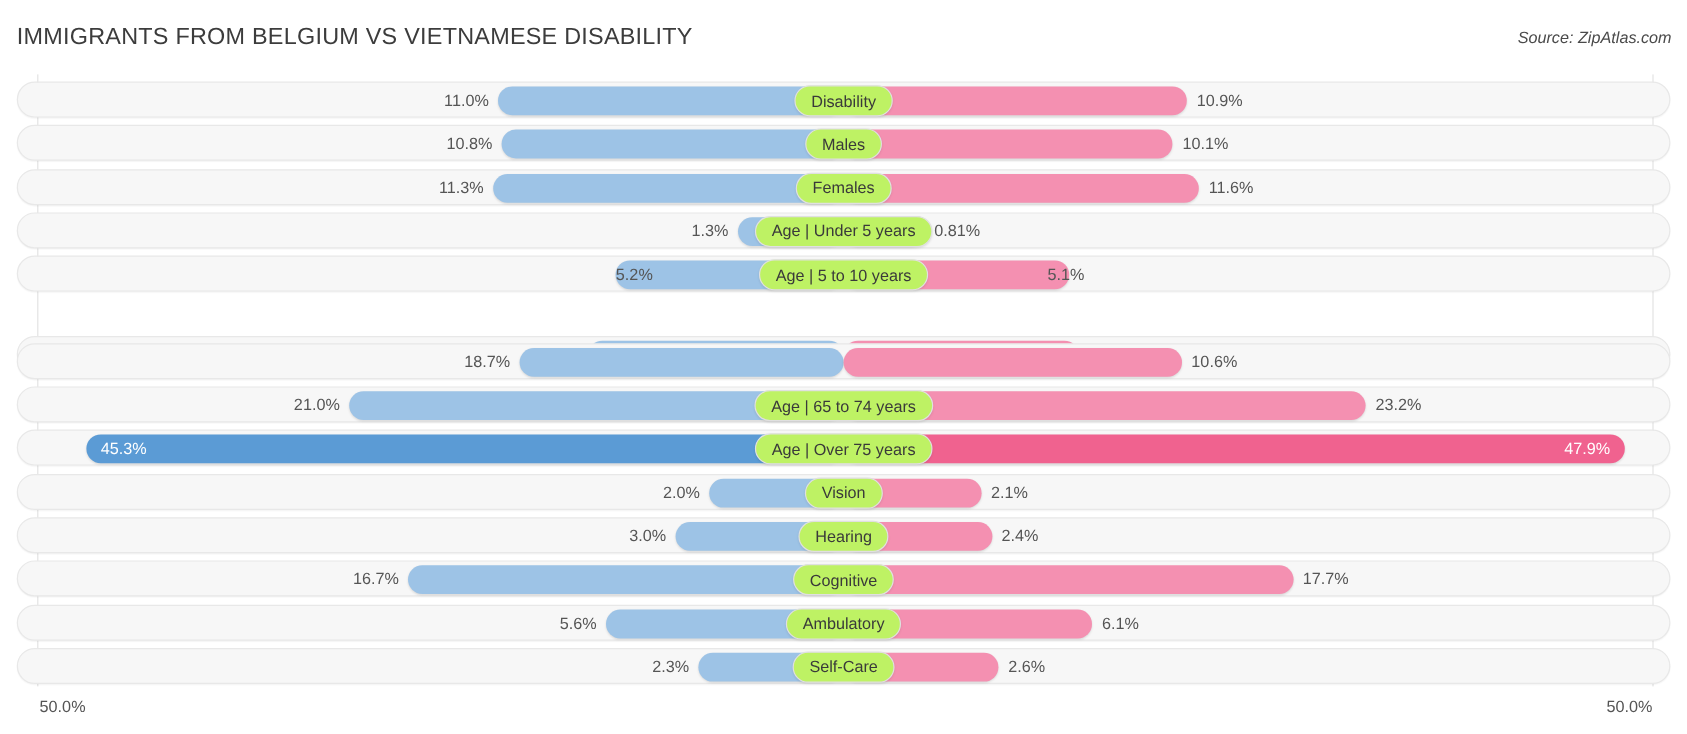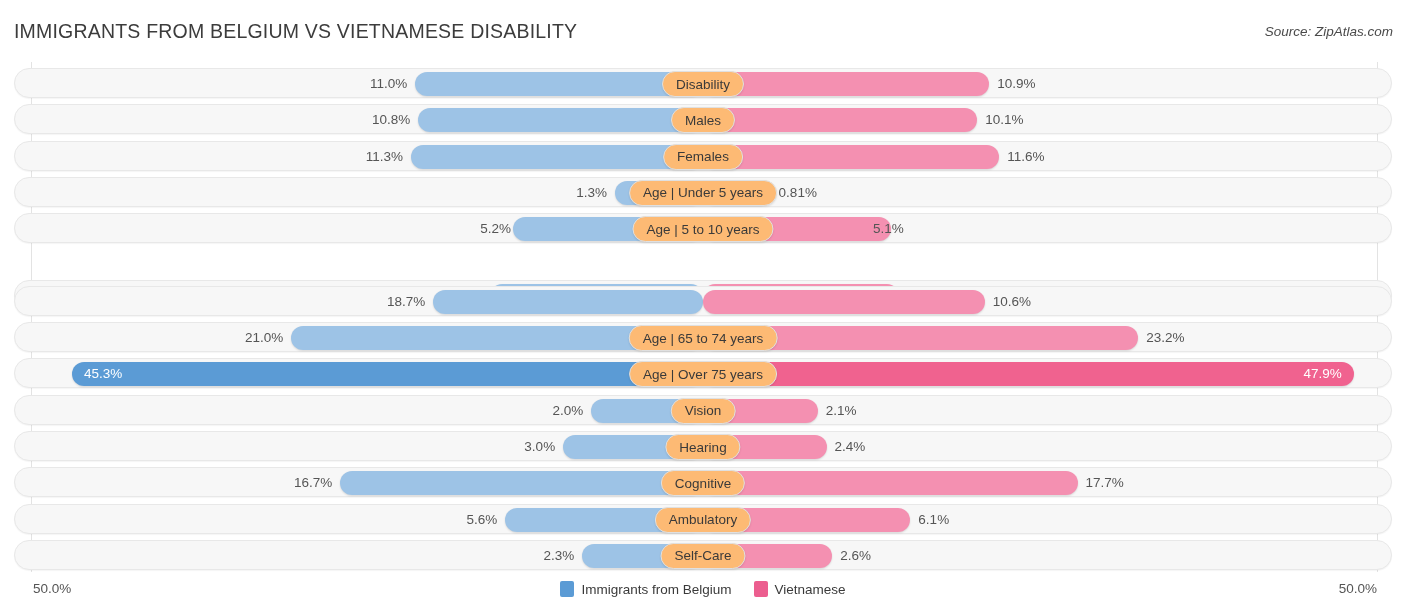--- a/index.html
+++ b/index.html
@@ -60,21 +60,21 @@
     position:absolute;top:6px;
     font-size:13.5px;color:#555555;white-space:nowrap;line-height:18px;
   }
   .val-left{text-align:right;}
   .val-right{text-align:left;}
   .row.hi .val{color:#ffffff;}
 
   .cat{
     position:absolute;top:2px;height:26px;
     transform:translateX(-50%);
-    background:#fdba74;
+    background:#bef264;
     border:1px solid #e0e0e0;
     border-radius:13px;
     box-shadow:0 1px 2px rgba(0,0,0,0.10);
     display:flex;align-items:center;justify-content:center;
     padding:0 13px;
     font-size:13.5px;color:#3a3a3a;white-space:nowrap;
     box-sizing:border-box;
   }
   
   #footer{position:absolute;left:0;top:572px;width:1406px;height:40px;}
@@ -136,21 +136,21 @@
           <div class="bar bar-right" style="left: 688px; width: 67.6245px;"></div>
           <div class="val val-left" style="right: 783.929px;">1.3%</div>
           <div class="val val-right" style="left: 763.624px;">0.81%</div>
           <div class="cat" style="left: 688px;">Age | Under 5 years</div>
         </div>
       </div>
       <div class="row" style="top: 151.2px;">
         <div class="row-inner">
           <div class="bar bar-left" style="left: 498.209px; width: 189.791px;"></div>
           <div class="bar bar-right" style="left: 688px; width: 187.757px;"></div>
-          <div class="val val-left" style="right: 880px;">5.2%</div>
+          <div class="val val-left" style="right: 847px;">5.2%</div>
           <div class="val val-right" style="left: 858px;">5.1%</div>
           <div class="cat" style="left: 688px;">Age | 5 to 10 years</div>
         </div>
       </div>
       <div class="row" style="top: 187.5px; margin-top: 30px;">
         <div class="row-inner">
           <div class="bar bar-left" style="left: 475.027px; width: 212.973px;"></div>
           <div class="bar bar-right" style="left: 688px; width: 195.793px;"></div>
           <div class="val val-left" style="right: 908.973px;">6.4%</div>
           <div class="val val-right" style="left: 891.793px;">5.5%</div>
@@ -226,23 +226,13 @@
           <div class="val val-right" style="left: 825.183px;">2.6%</div>
           <div class="cat" style="left: 688px;">Self-Care</div>
         </div>
       </div>
     </div>
 </div>
 
 <div id="footer">
   <div class="axis-end" id="axis-left">50.0%</div>
   <div class="axis-end" id="axis-right">50.0%</div>
-  <div id="legend">
-      <div class="legend-item">
-        <span class="swatch" style="background: rgb(91, 155, 213);"></span>
-        <span class="legend-label">Immigrants from Belgium</span>
-      </div>
-      <div class="legend-item">
-        <span class="swatch" style="background: rgb(236, 94, 143);"></span>
-        <span class="legend-label">Vietnamese</span>
-      </div>
-    </div>
 </div>
 
 </body></html>

